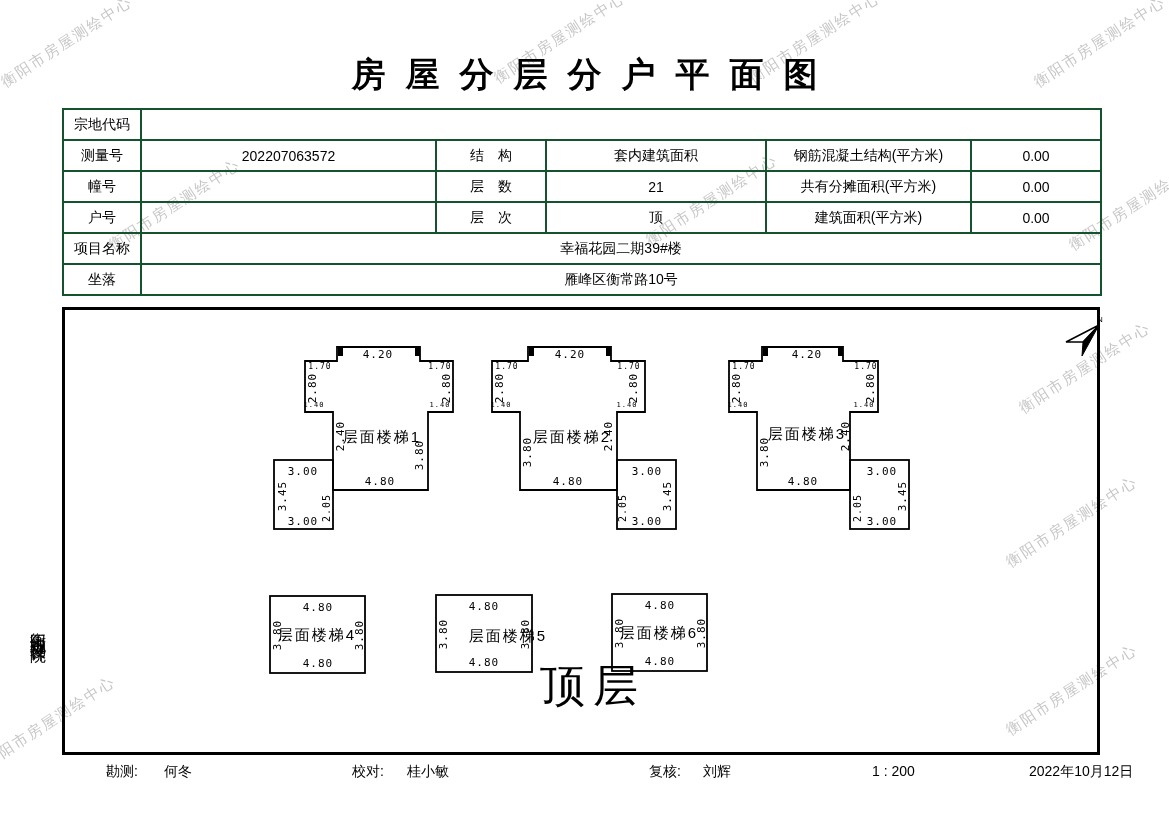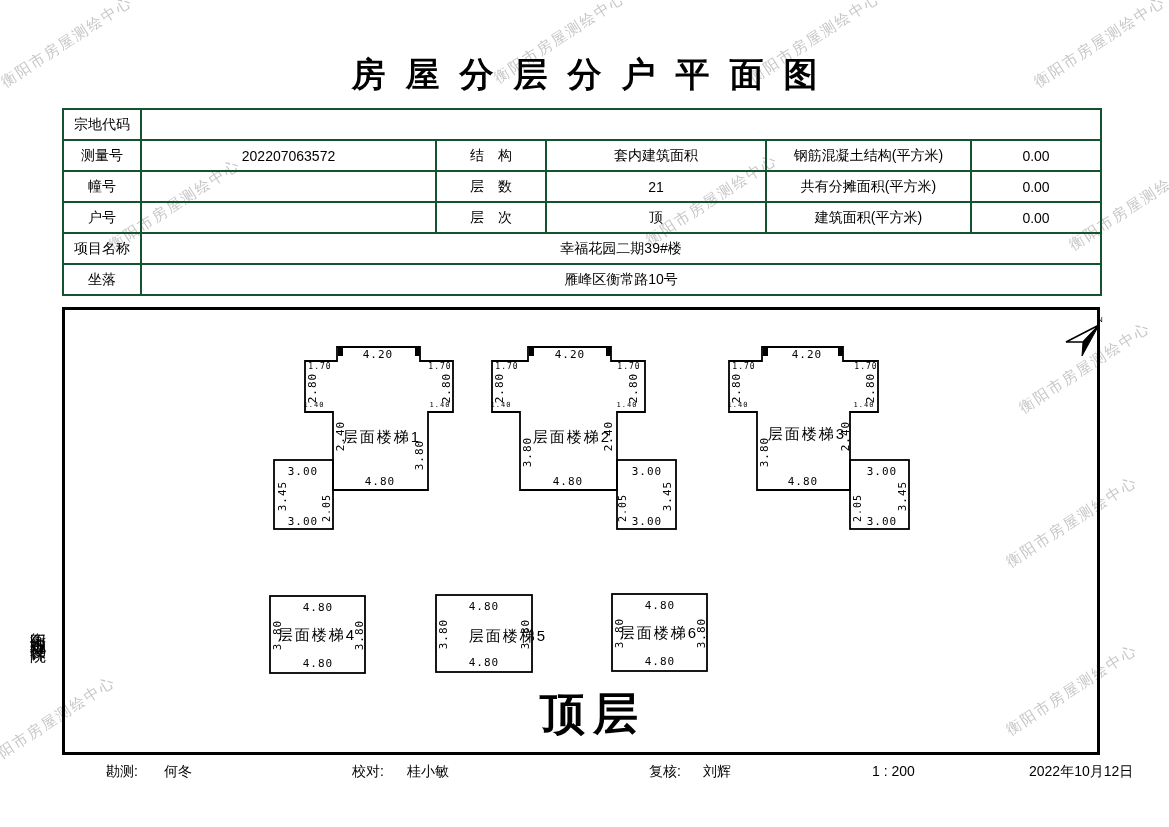--- a/index.html
+++ b/index.html
@@ -182,21 +182,21 @@
       <div class="dim" style="left: 701px; top: 633px; font-size: 11px; transform: translate(-50%, -50%) rotate(-90deg);">3.80</div>
       <div class="dim" style="left: 660px; top: 661px; font-size: 11px; transform: translate(-50%, -50%);">4.80</div>
     </div>
 
   <svg class="north" width="70" height="55" viewBox="0 0 70 55">
     <polygon points="59,13 26,30 43,30" fill="#fff" stroke="#000" stroke-width="1.5"></polygon>
     <polygon points="59,13 43,30 42,44" fill="#000" stroke="#000" stroke-width="1"></polygon>
     <text x="57" y="10" font-size="8" font-family="Liberation Sans, sans-serif">N</text>
   </svg>
 
-  <div class="floor-label" style="left:540px;top:684px;font-weight:bold;">顶层</div>
+  <div class="floor-label" style="left:540px;top:656px;">顶层</div>
 
   <div class="side-text">衡阳市规划设计院</div>
 
   <div class="footer">
     <span style="left:67px">勘测:</span>
     <span style="left:125px">何冬</span>
     <span style="left:313px">校对:</span>
     <span style="left:368px">桂小敏</span>
     <span style="left:610px">复核:</span>
     <span style="left:664px">刘辉</span>

